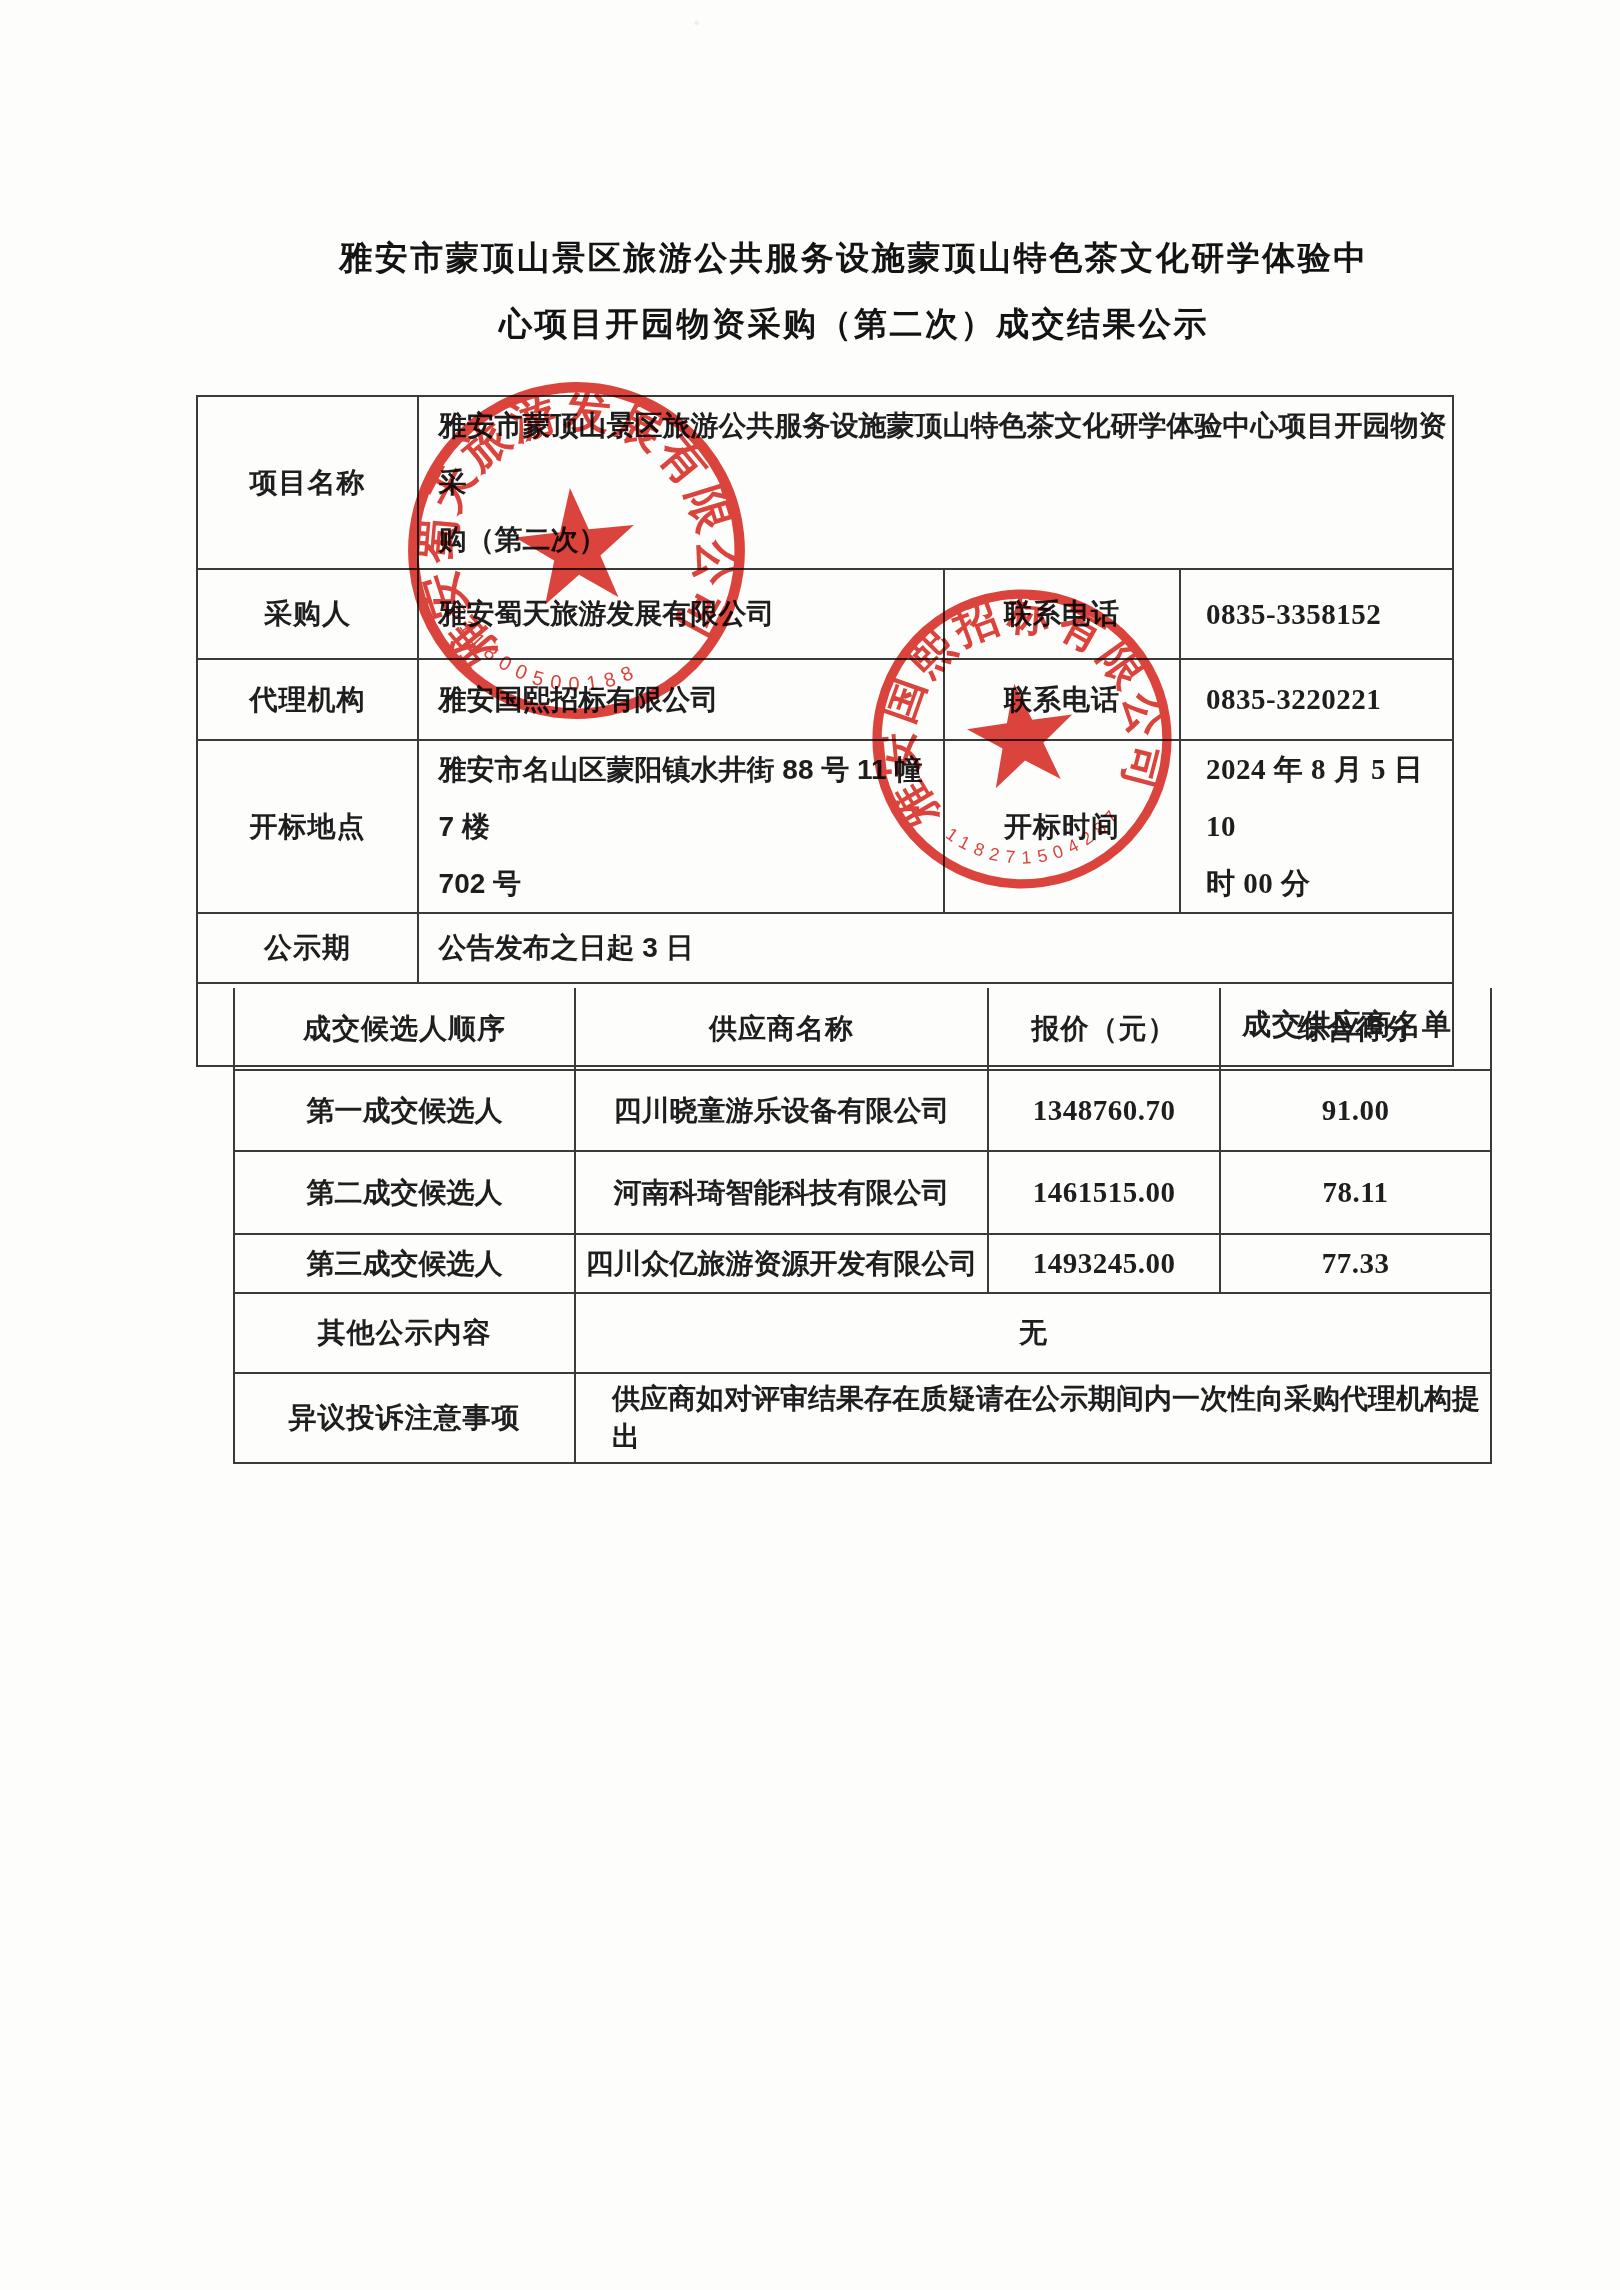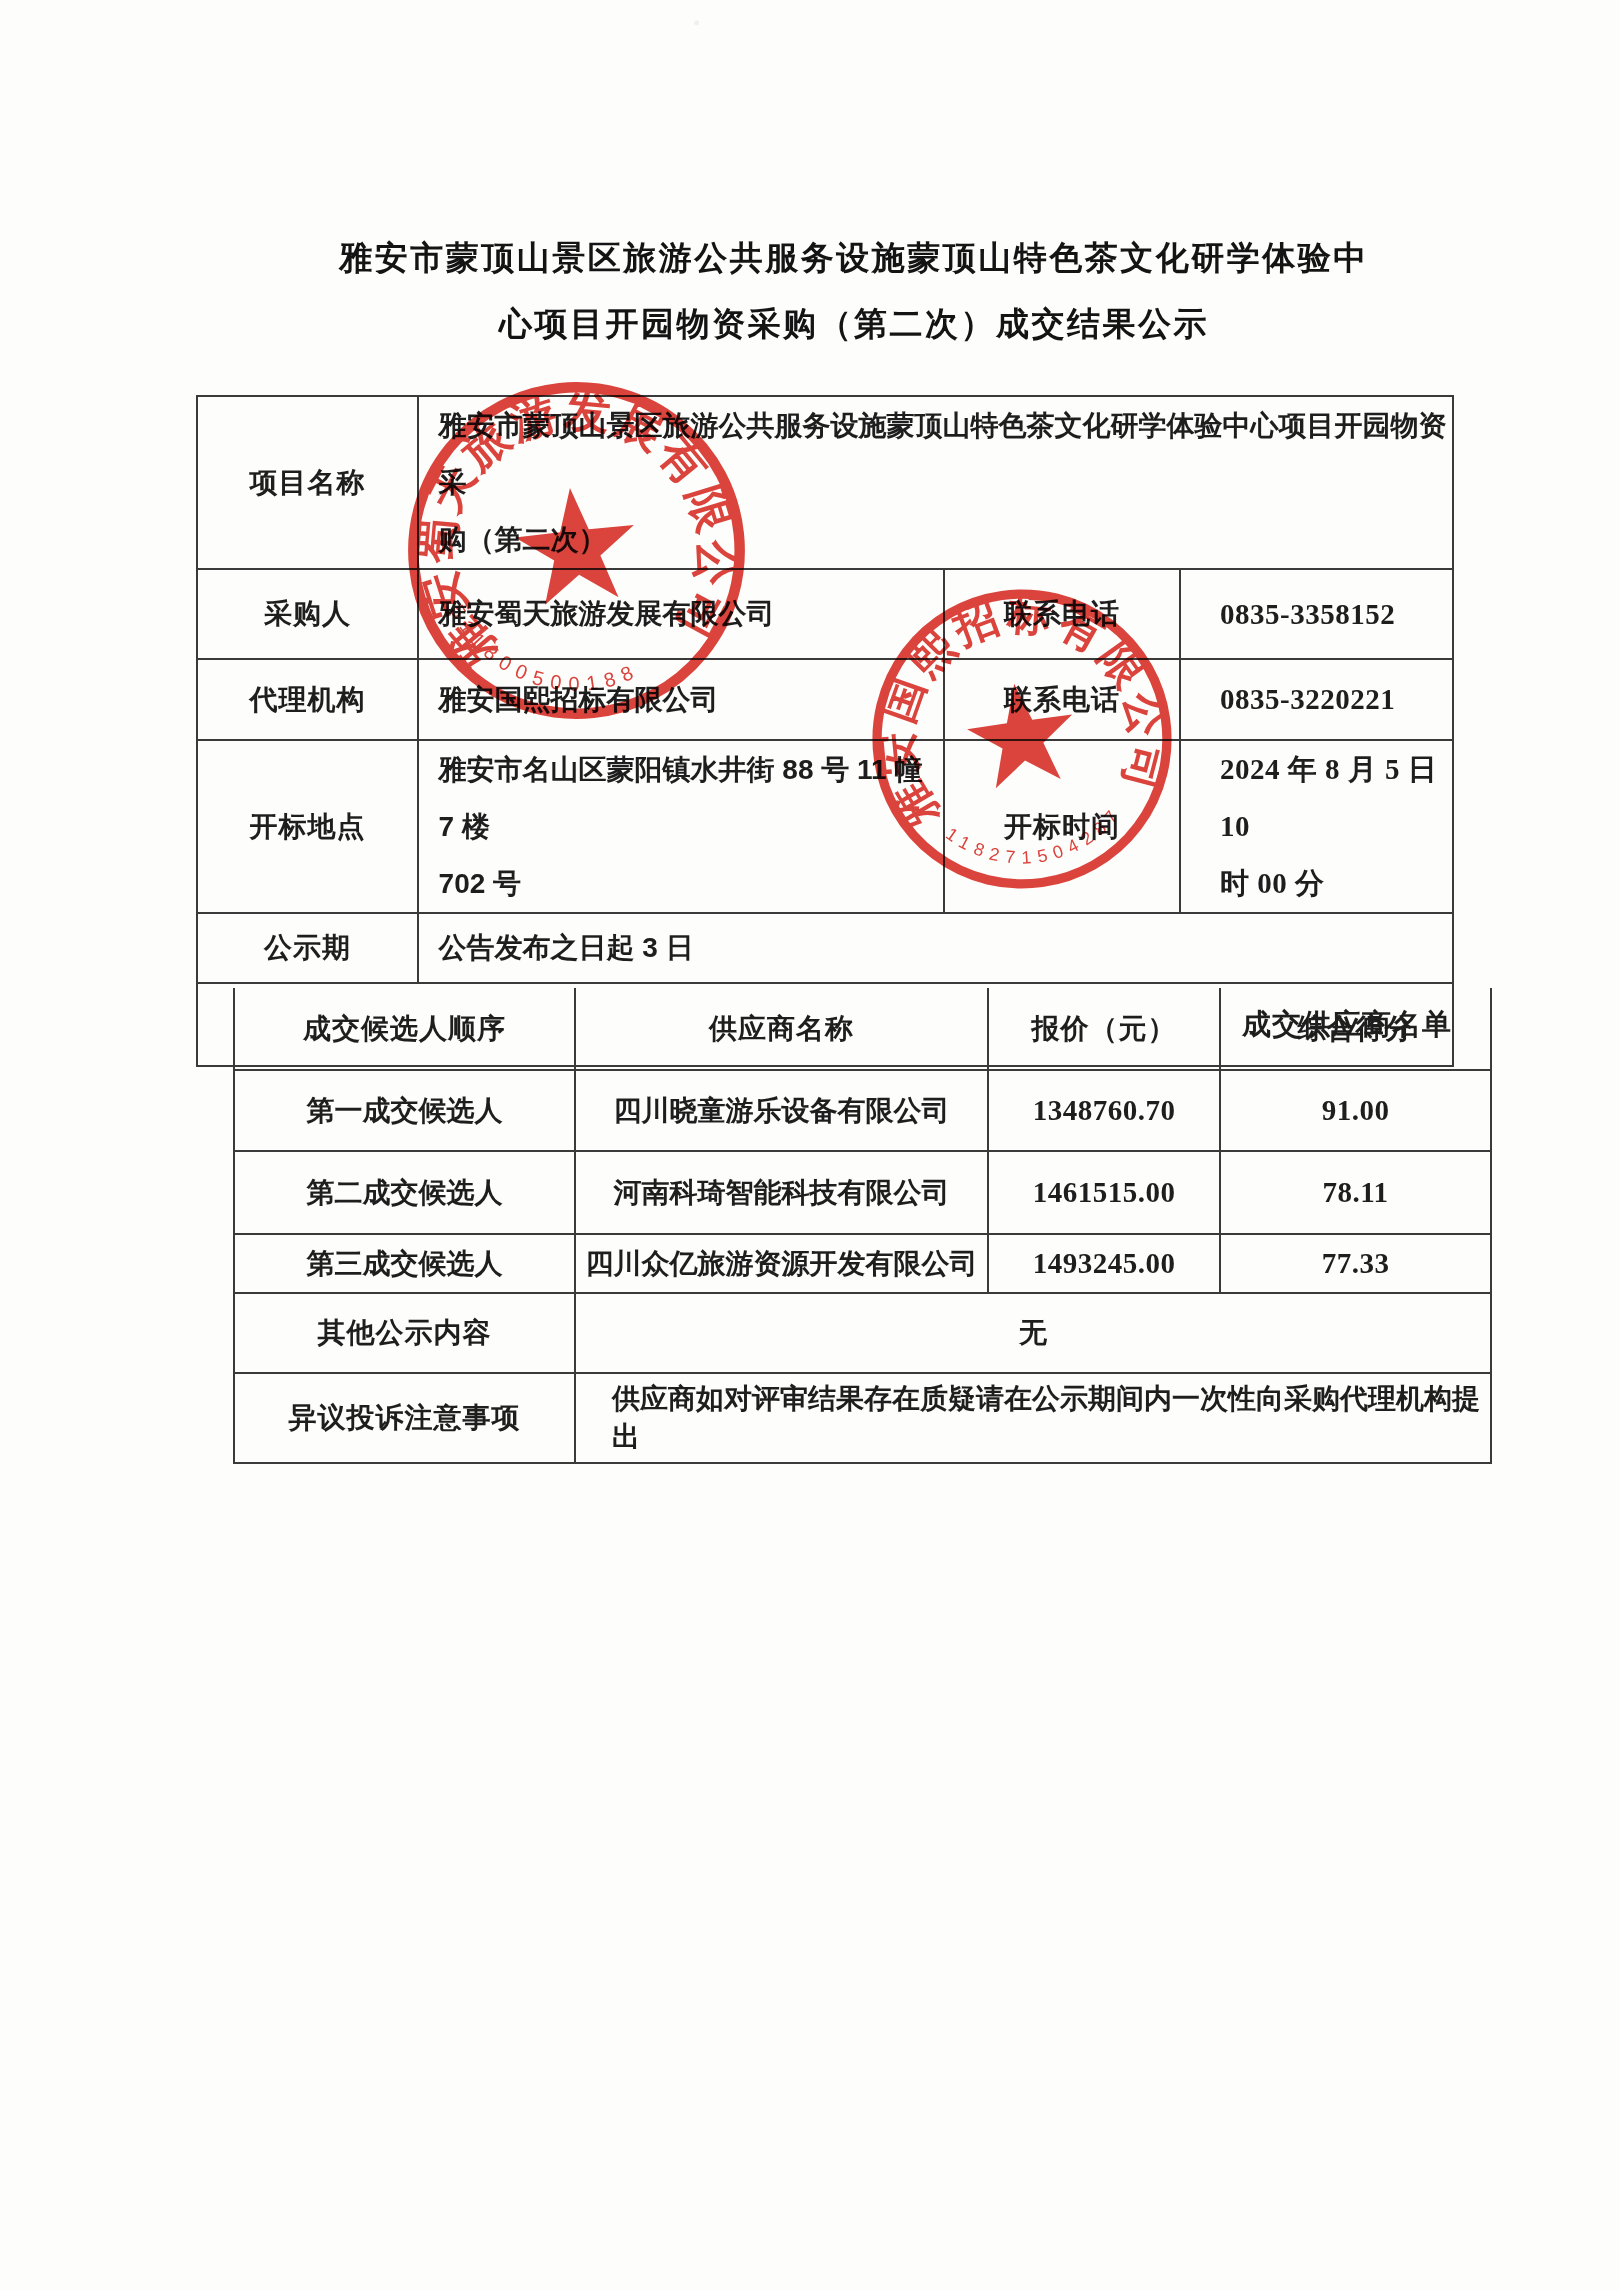--- a/index.html
+++ b/index.html
@@ -44,21 +44,21 @@
     overflow:hidden;
   }
   .tB tr:first-child td{border-top:none;}
   .lbl{text-align:center;letter-spacing:1px;}
   .val{padding-left:19.6px;text-align:left;}
   .num{
     font-family:"Liberation Serif", serif;
     font-size:29px;font-weight:600;
     letter-spacing:0.5px;
   }
-  .numcell{padding-left:39px;text-align:left;}
+  .numcell{padding-left:25px;text-align:left;}
   .center{text-align:center;}
   .two-line div{line-height:57px;}
   .banner-cell{text-align:right;font-size:29px;letter-spacing:1px;padding-left:44px;}
   .hdr{text-align:center;letter-spacing:1px;}
 
   
   .stamp{
     position:absolute;
     mix-blend-mode:multiply;
     opacity:0.92;

